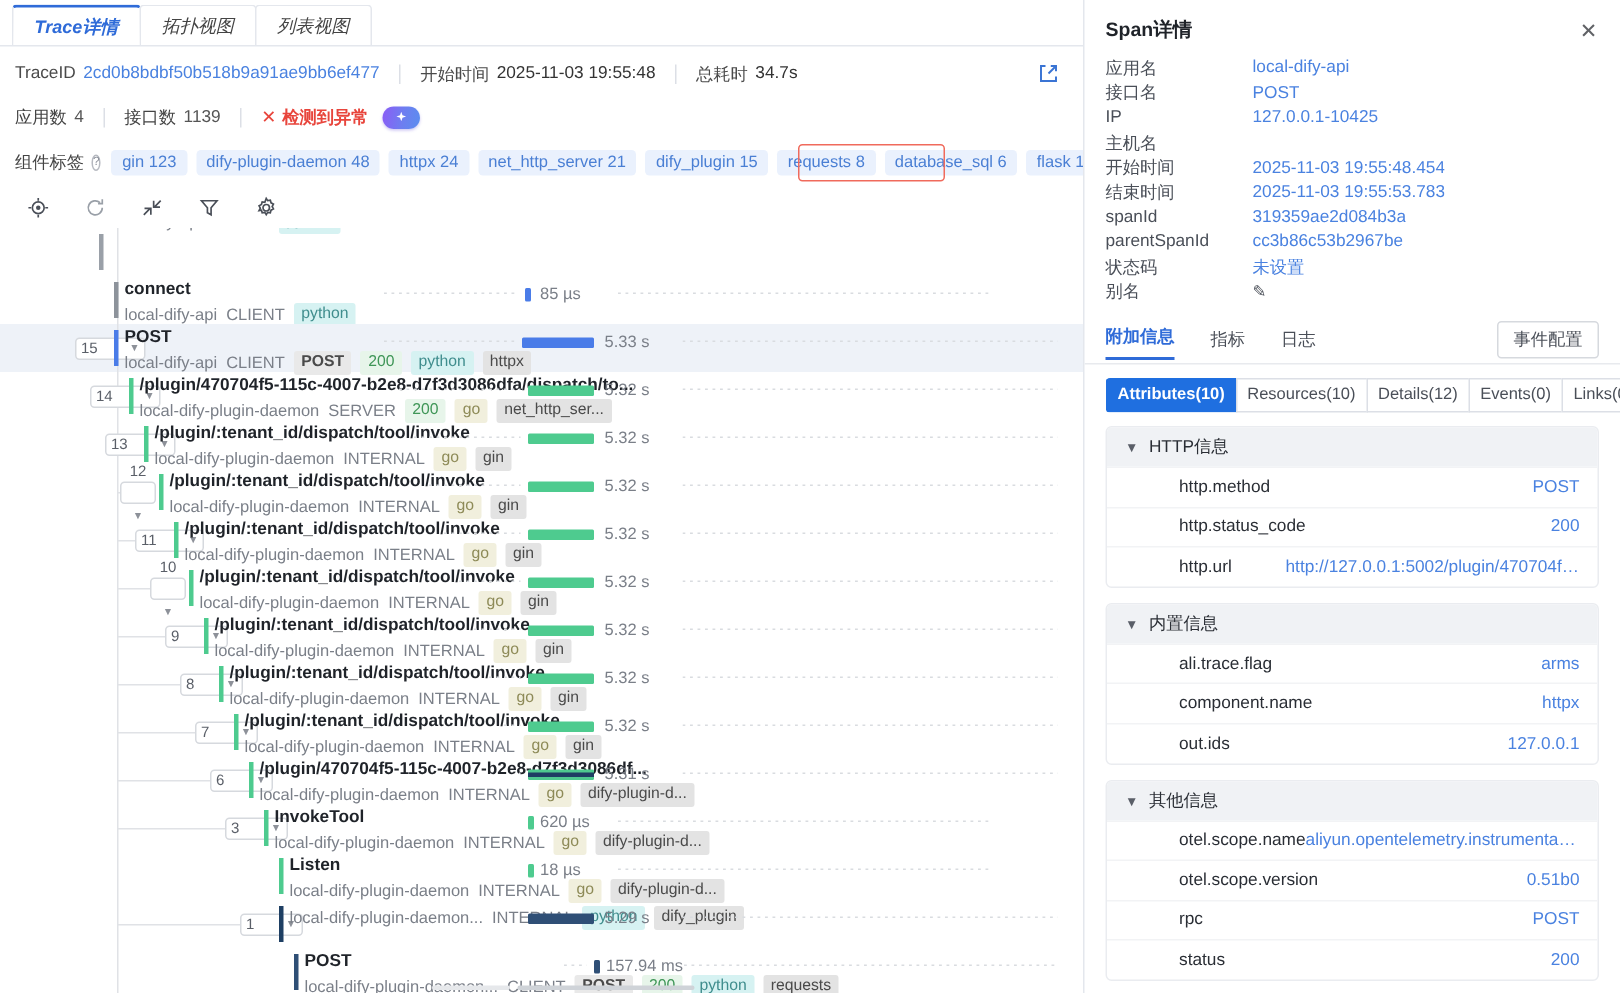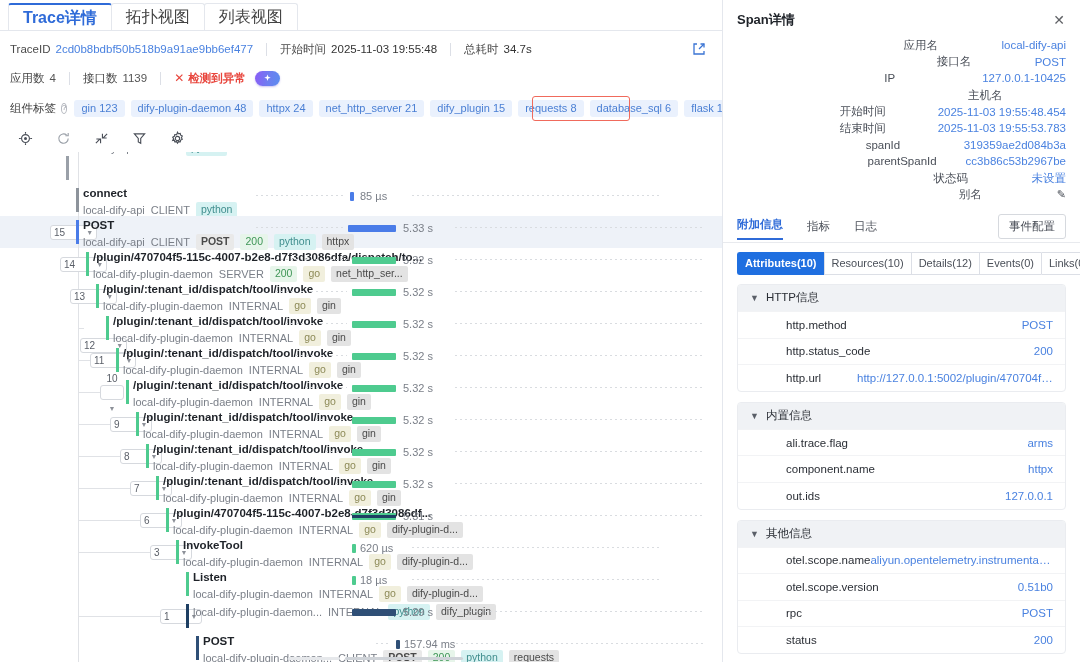--- a/index.html
+++ b/index.html
@@ -13,23 +13,23 @@
     overflow: hidden;
   }
   .app { position: relative; width: 1080px; height: 662px; display: flex; }
 
   
   .left { width: 722px; height: 662px; position: relative; background: #fff; overflow: hidden; }
 
   
   .tabbar { display: flex; align-items: flex-end; height: 31px; padding-left: 8px;
             border-bottom: 1px solid #e4e7ed; }
-  .tab { height: 27px; line-height: 26px; padding: 0 14px; font-size: 16px; color: #444;
+  .tab { height: 27px; line-height: 26px; padding: 0 14px; font-size: 12px; color: #444;
          border: 1px solid #e4e7ed; border-bottom: none; background: #fff;
-         border-radius: 3px 3px 0 0; margin-right: -1px; cursor: pointer; white-space: nowrap; }
+         border-radius: 3px 3px 0 0; margin-right: -1px; cursor: pointer; white-space: nowrap; font-style: italic; }
   .tab.active { color: #2f6bd8; font-weight: bold; border-top: 2px solid #2f6bd8;
                 position: relative; z-index: 2; }
 
   
   .metaline { display: flex; align-items: center; height: 26px; padding: 0 10px; margin-top: 5px;
               font-size: 11.5px; color: #4a4a4a; }
   .metaline .lbl { color: #4a4a4a; }
   .metaline .val { color: #333; margin-left: 5px; }
   .metaline .link { color: #4a82e0; margin-left: 5px; }
   .vdiv { width: 1px; height: 13px; background: #dcdfe6; margin: 0 13px; }
@@ -111,21 +111,21 @@
 
   
   .right { width: 358px; height: 662px; border-left: 1px solid #e4e7ed; background: #fff;
            position: relative; overflow: hidden; }
   .rhead { display: flex; align-items: center; height: 30px; padding: 0 14px; margin-top: 5px; }
   .rtitle { font-size: 13px; font-weight: bold; color: #1f2329; }
   .rclose { margin-left: auto; width: 14px; height: 14px; color: #606266; cursor: pointer;
             display:flex; align-items:center; justify-content:center; font-size: 14px; }
 
   .kvlist { padding: 2px 14px 0; }
-  .kv { display: flex; height: 16.6px; align-items: center; font-size: 11.5px; justify-content: flex-end; }
+  .kv { display: flex; height: 16.6px; align-items: center; font-size: 11.5px; }
   .kv .k { width: 98px; color: #4a4f58; flex: none; }
   .kv .v { color: #4a82e0; overflow: hidden; text-overflow: ellipsis; white-space: nowrap; }
   .pencil { color: #4a4f58; font-size: 11px; }
 
   .rtabs { display: flex; align-items: center; padding: 0 14px; margin-top: 13px;
            border-bottom: 1px solid #e8eaee; height: 27px; }
   .rtab { font-size: 11.5px; color: #4a4f58; margin-right: 24px; padding-bottom: 6px;
           cursor: pointer; white-space: nowrap; }
   .rtab.active { color: #2f6bd8; font-weight: bold; border-bottom: 2px solid #2f6bd8; }
   .evtbtn { margin-left: auto; margin-bottom: 4px; border: 1px solid #d6d9de; border-radius: 3px;
@@ -342,21 +342,21 @@
             </div>
           </div>
           <div class="dots" style="left: 276px; width: 71px;"></div>
           <div class="bar" style="left: 352px; width: 44px; background: rgb(78, 203, 143);"></div>
           <div class="dur" style="left: 403px;">5.32 s</div>
           <div class="dots" style="left: 455px; width: 250px;"></div>
         </div>
         <div class="wrow" style="top: 160px; position: absolute; left: 0px; right: 0px;">
           <div class="tree-v" style="left: 78px; top: 0px; bottom: 0px;"></div>
           <div class="tree-h" style="left: 78px; width: 6px; top: 16px;"></div>
-          <div class="countbox" style="left: 80px; top: 26px;">
+          <div class="countbox" style="left: 80px; top: 9px; flex-direction: column;">
             <span>12</span>
             <span class="car">▼</span>
           </div>
           <div class="spanbar-accent" style="left: 106px; background: rgb(78, 203, 143);"></div>
           <div class="spanlines" style="left: 113px;">
             <div class="sname">/plugin/:tenant_id/dispatch/tool/invoke</div>
             <div class="smeta">
               <span class="svc">local-dify-plugin-daemon</span>
               <span class="kind">INTERNAL</span>
               <span class="chip go">go</span>

